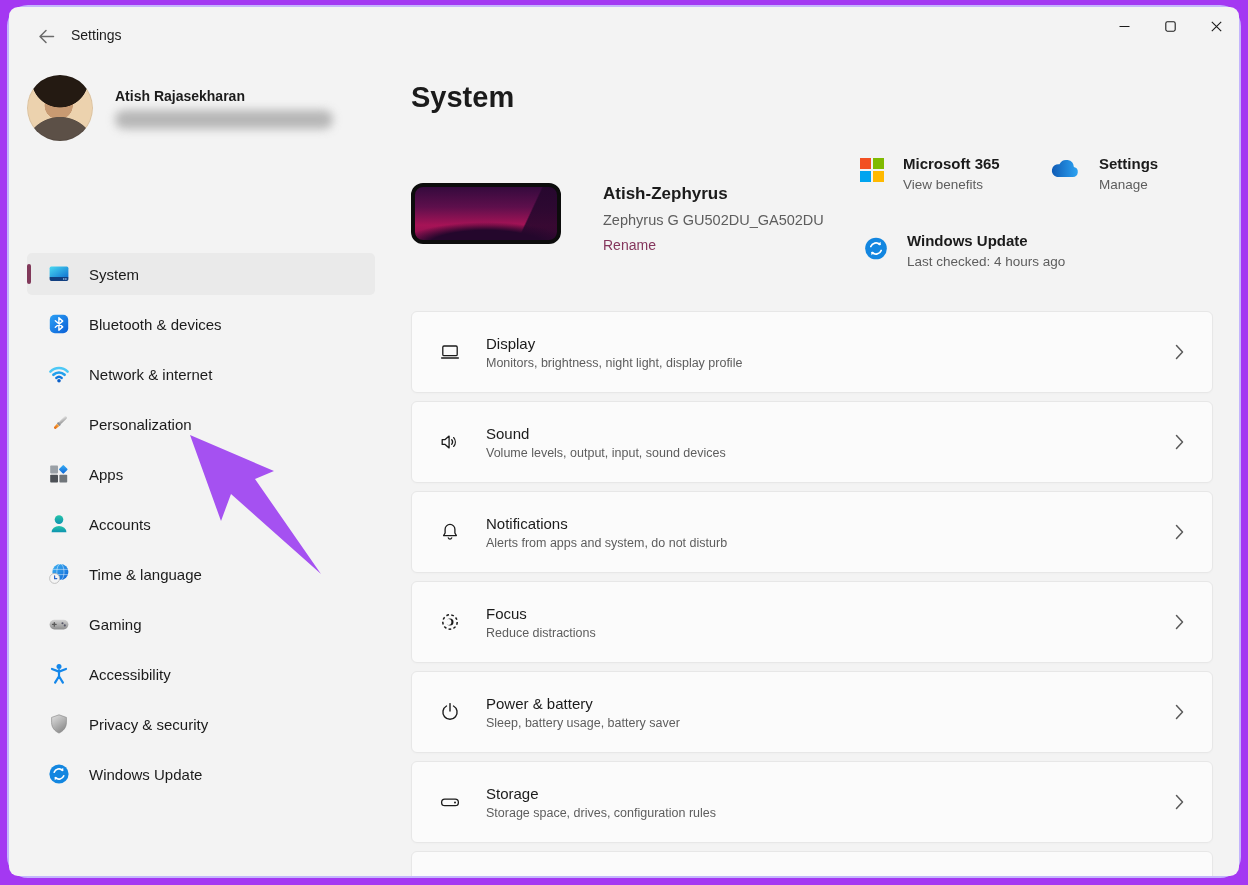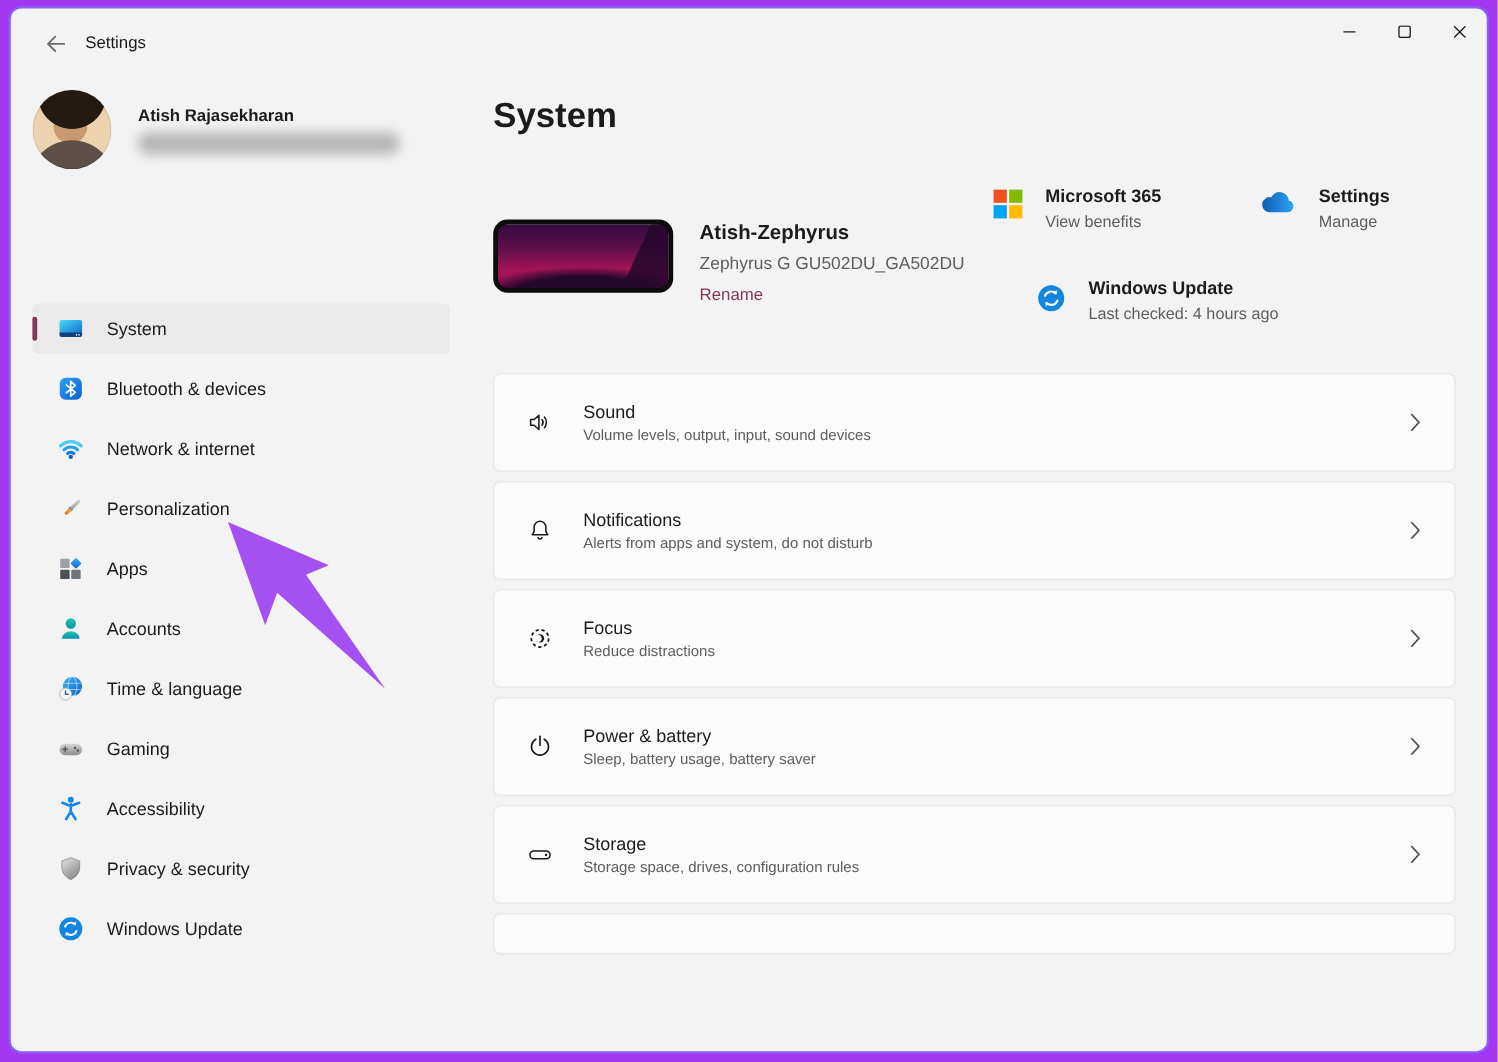--- a/index.html
+++ b/index.html
@@ -3,21 +3,21 @@
 <meta charset="utf-8">
 <style>
   * { margin:0; padding:0; box-sizing:border-box; }
   html,body { width:1248px; height:885px; }
   body {
     font-family:"Liberation Sans", sans-serif;
     background:#a438f2;
     position:relative;
     overflow:hidden;
   }
-  .window-holder{ position:absolute; inset:5px 7px 7px 7px; background:#8b5cf6; border-radius:11px; }
+  .window-holder{ position:absolute; inset:5px 7px 7px 7px; background:#c4b5fd; border-radius:21px; }
   .window{ position:absolute; inset:2px; border-radius:9px; background:#f3f3f3; overflow:hidden; }
 
   
   .titlebar{ position:absolute; top:0; left:0; right:0; height:56px; }
   .back-btn{ position:absolute; left:22px; top:16px; width:30px; height:26px; display:flex; align-items:center; justify-content:center; border-radius:5px; cursor:pointer; }
   .app-title{ position:absolute; left:62px; top:20px; font-size:14px; font-weight:500; color:#1b1b1b; }
   .win-controls{ position:absolute; right:0; top:0; display:flex; }
   .win-btn{ width:46px; height:38px; display:flex; align-items:center; justify-content:center; color:#1b1b1b; }
 
   
@@ -48,21 +48,21 @@
     padding-left:20px; gap:18px; border-radius:5px; cursor:pointer; }
   .nav-item.selected{ background:#eaeaea; }
   .nav-item.selected::before{ content:""; position:absolute; left:0; top:11px; width:3.5px; height:20px;
     border-radius:2px; background:#81395a; }
   .nav-icon{ width:24px; height:24px; display:flex; }
   .nav-label{ font-size:15px; color:#1b1b1b; }
 
   
   .main-title{ position:absolute; left:402px; top:74px; font-size:29px; font-weight:600; color:#1b1b1b; }
 
-  .device{ position:absolute; left:402px; top:176px; display:flex; gap:22px;justify-content:flex-end; }
+  .device{ position:absolute; left:402px; top:176px; display:flex; gap:42px;justify-content:flex-end; }
   .device-thumb{ width:150px; height:61px; border:4px solid #0c0c0c; border-radius:12px;
     background:
       radial-gradient(130% 95% at 50% 112%, #24072c 0 32%, transparent 48%),
       linear-gradient(115deg, transparent 76%, rgba(36,7,44,.85) 77%),
       linear-gradient(180deg, #350a3d 0%, #5e0f4c 38%, #a61356 72%, #8a1150 100%); }
   .device-info{ display:flex; flex-direction:column; padding-top:1px; }
   .device-name{ font-size:17px; font-weight:700; color:#1b1b1b; }
   .device-model{ font-size:14.5px; color:#5d5d5d; margin-top:8px; }
   .device-rename{ font-size:14px; color:#84355c; margin-top:9px; cursor:pointer; width:max-content; }
 
@@ -317,21 +317,21 @@
 
     <div class="device">
       <div class="device-thumb"></div>
       <div class="device-info">
         <div class="device-name">Atish-Zephyrus</div>
         <div class="device-model">Zephyrus G GU502DU_GA502DU</div>
         <div class="device-rename">Rename</div>
       </div>
     </div>
 
-    <div class="status-item" style="left:818px; top:148px;">
+    <div class="status-item" style="left:850px; top:148px;">
       <span class="status-icon">
         <span class="ms-logo">
             <span class="ms-sq" style="background:#f25022"></span>
             <span class="ms-sq" style="background:#7fba00"></span>
             <span class="ms-sq" style="background:#00a4ef"></span>
             <span class="ms-sq" style="background:#ffb900"></span>
           </span>
       </span>
       <span class="status-col">
         <span class="status-title">Microsoft 365</span>
@@ -368,20 +368,37 @@
           </svg>
       </span>
       <span class="status-col">
         <span class="status-title">Windows Update</span>
         <span class="status-sub">Last checked: 4 hours ago</span>
       </span>
     </div>
 
     <div class="rows">
 
+      <div class="row-card">
+        <span class="row-icon">
+          <svg viewBox="0 0 24 24" width="24" height="24">
+              <rect x="4.8" y="6" width="14.4" height="9.6" rx="1.2" fill="none" stroke="#1b1b1b" stroke-width="1.3"></rect>
+              <path d="M3.6 18h16.8" stroke="#1b1b1b" stroke-width="1.3" stroke-linecap="round"></path>
+            </svg>
+        </span>
+        <span class="row-text">
+          <span class="row-title">Display</span>
+          <span class="row-sub">Monitors, brightness, night light, display profile</span>
+        </span>
+        <span class="row-chevron">
+          <svg width="9" height="16" viewBox="0 0 9 16">
+              <path d="M1.5 1.5 L7.5 8 L1.5 14.5" stroke="#5a5a5a" stroke-width="1.5" fill="none" stroke-linecap="round" stroke-linejoin="round"></path>
+            </svg>
+        </span>
+      </div>
 
       <div class="row-card">
         <span class="row-icon">
           <svg viewBox="0 0 24 24" width="24" height="24">
               <path d="M4.2 9.6v4.8h2.9l4 3.5V6.1l-4 3.5z" fill="none" stroke="#1b1b1b" stroke-width="1.3" stroke-linejoin="round"></path>
               <path d="M13.7 9.7a3.7 3.7 0 0 1 0 4.6" fill="none" stroke="#1b1b1b" stroke-width="1.3" stroke-linecap="round"></path>
               <path d="M15.7 7.6a6.8 6.8 0 0 1 0 8.8" fill="none" stroke="#1b1b1b" stroke-width="1.3" stroke-linecap="round"></path>
             </svg>
         </span>
         <span class="row-text">

